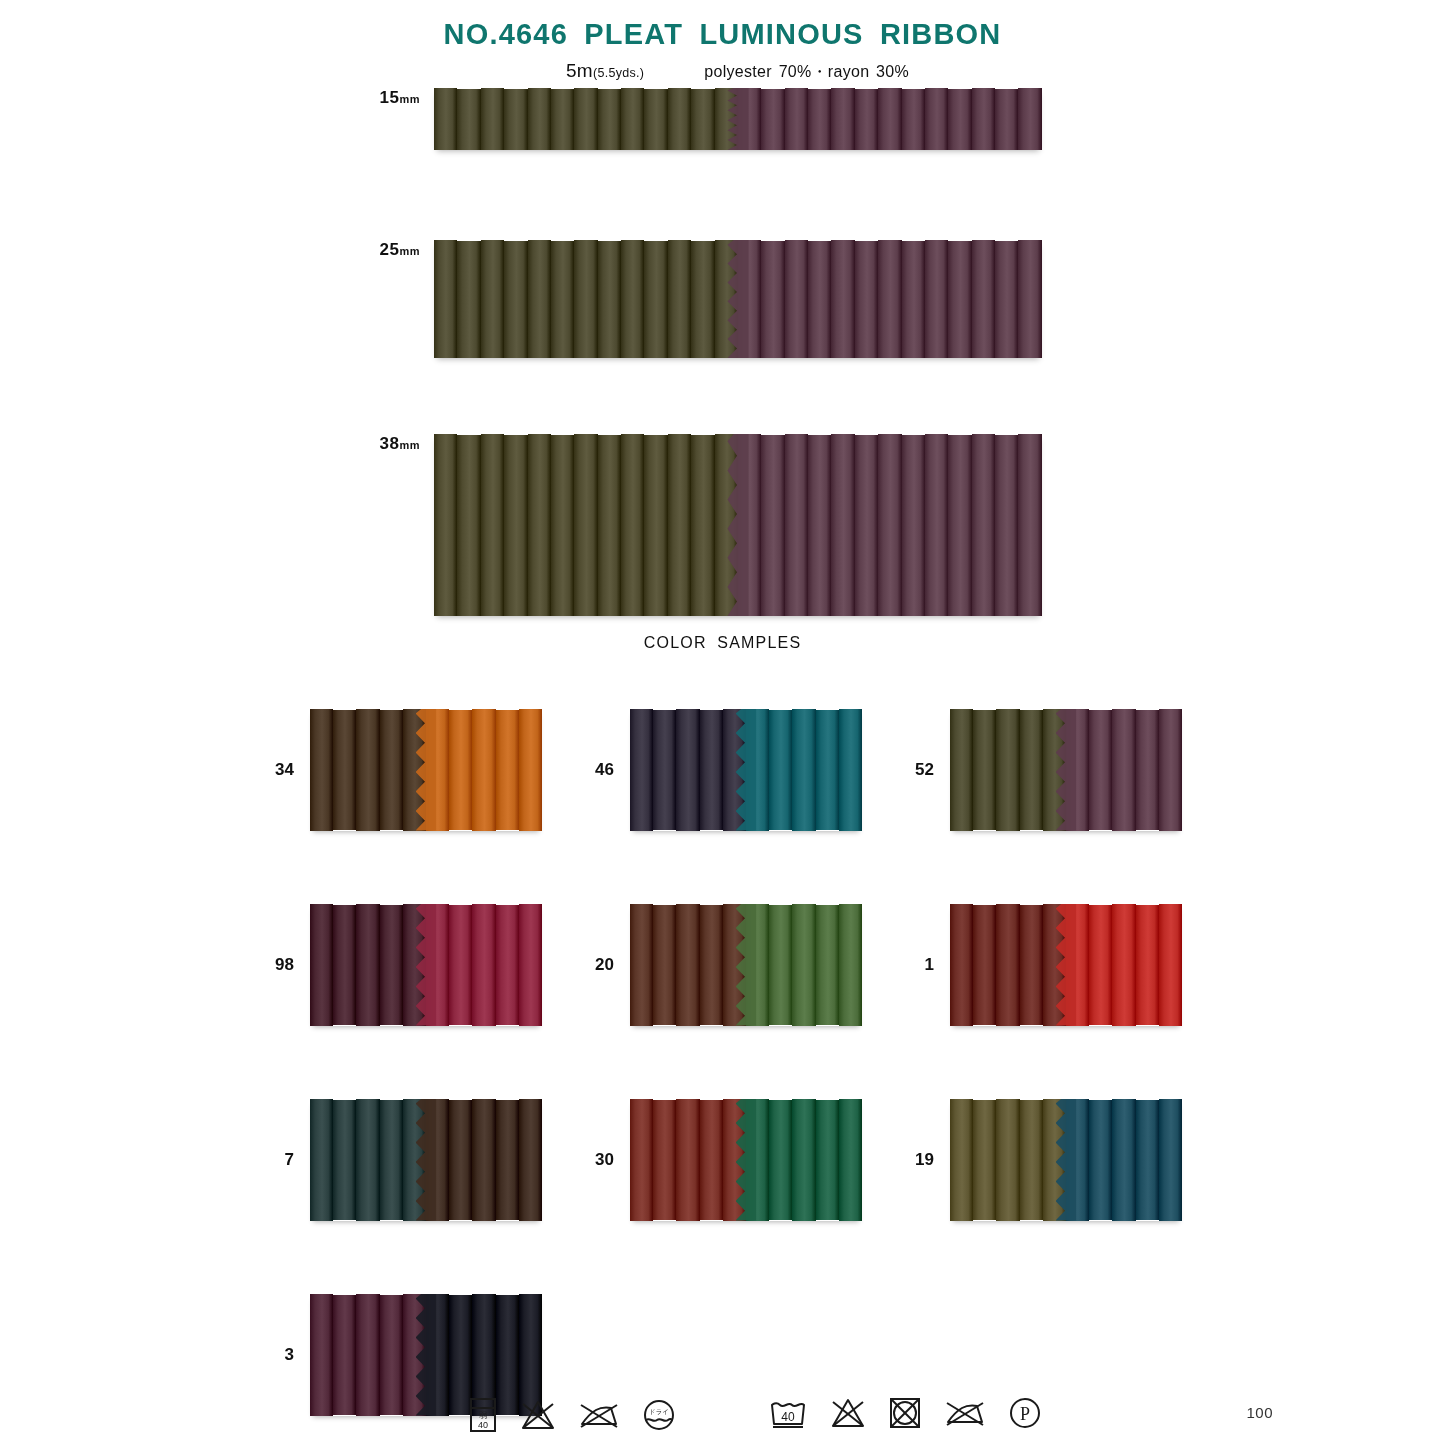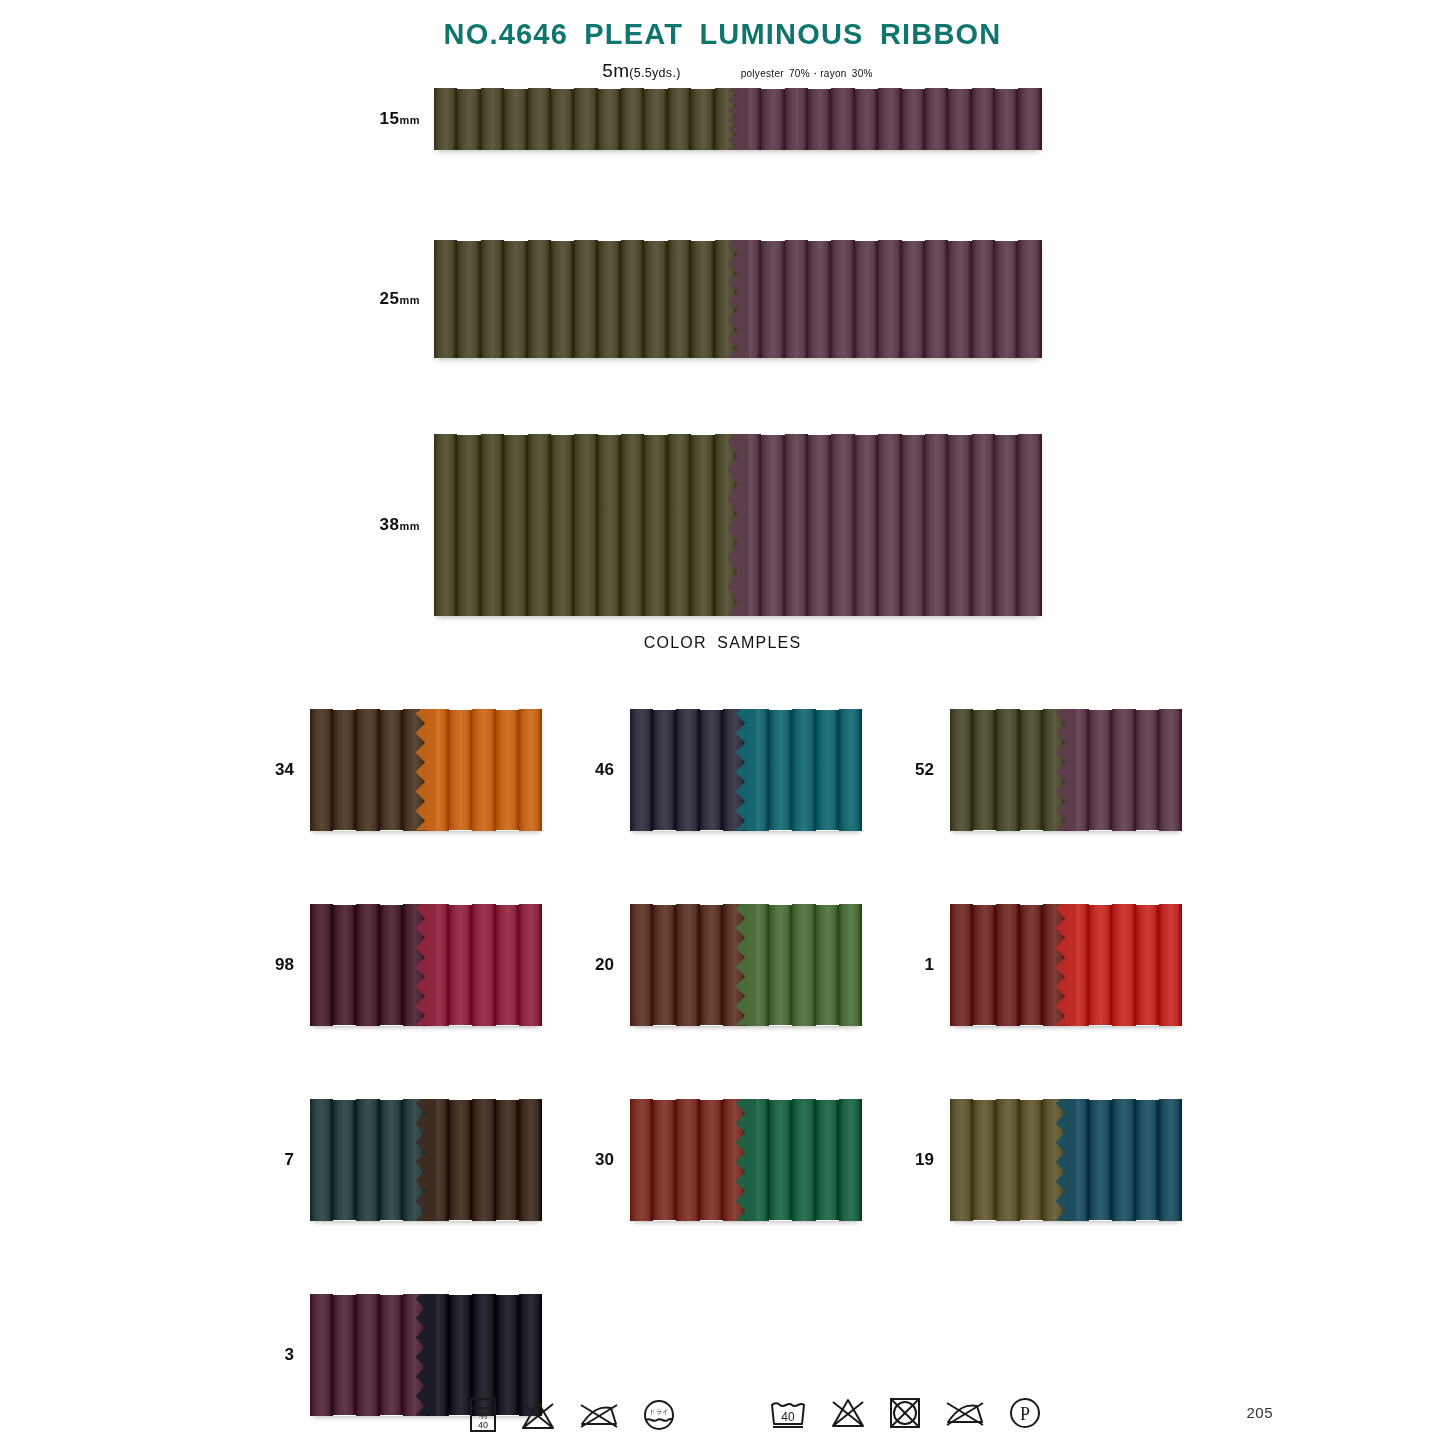--- a/index.html
+++ b/index.html
@@ -40,31 +40,30 @@
     padding-left: 30px;
   }
   .length {
     font-size: 19px;
     font-weight: normal;
     color: #111;
     letter-spacing: .3px;
   }
   .length .yds { font-size: 12.5px; }
   .composition {
-    font-size: 10px;
+    font-size: 16px;
     color: #111;
     letter-spacing: .3px;
     word-spacing: 2px;
   }
 
   
   .main-row {
     position: absolute;
     display: flex;
-    align-items: center;
   }
   .width-label {
     width: 70px;
     text-align: right;
     font-size: 17px;
     font-weight: bold;
     color: #111;
     padding-right: 14px;
     letter-spacing: .5px;
     flex: none;
@@ -529,13 +528,13 @@
           <path d="M4 24 L38 24 L33 8 C33 8 25 6 18 10 C11 14 4 24 4 24 Z" stroke="#1a1a1a" stroke-width="2" fill="none" stroke-linejoin="round"></path>
           <line x1="3" y1="5" x2="39" y2="27" stroke="#1a1a1a" stroke-width="2" fill="none"></line>
           <line x1="39" y1="5" x2="3" y2="27" stroke="#1a1a1a" stroke-width="2" fill="none"></line>
         </svg></span>
       <span class="care-icon"><svg width="34" height="34" viewBox="0 0 34 34">
           <circle cx="17" cy="17" r="14" stroke="#1a1a1a" stroke-width="2" fill="none"></circle>
           <text x="17" y="24" font-size="18" text-anchor="middle" fill="#1a1a1a" font-family="Liberation Serif">P</text>
         </svg></span>
     </div>
 </div>
-<div class="page-no">205</div>
+<div class="page-no">100</div>
 
 </body></html>

